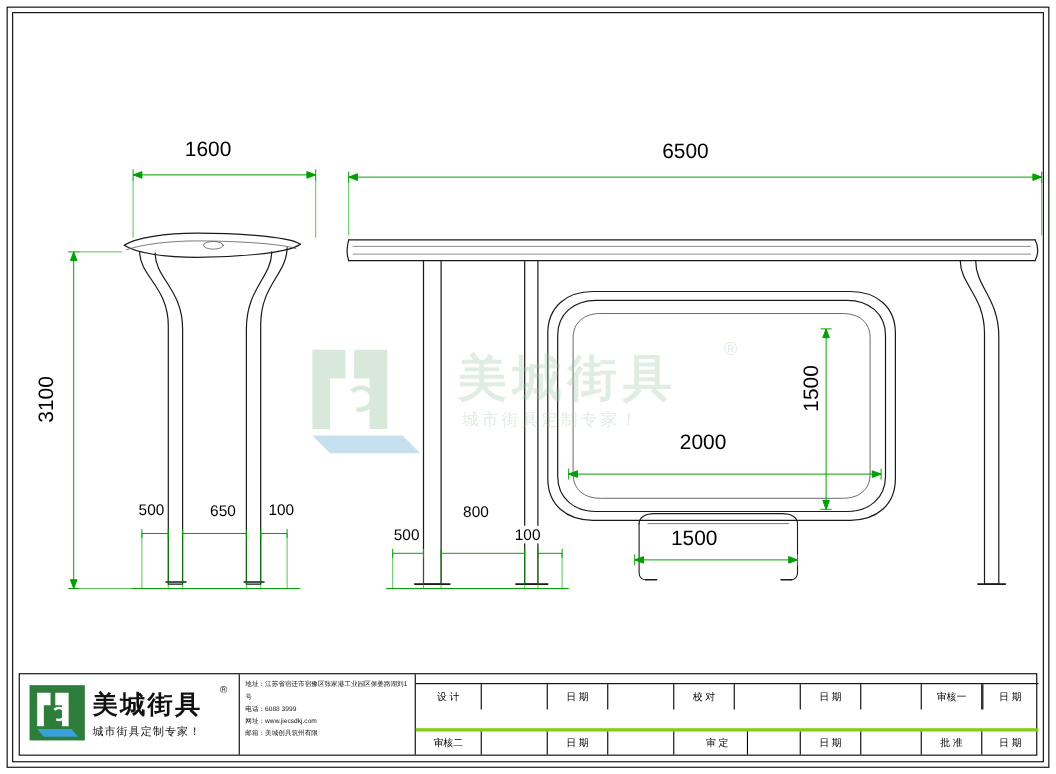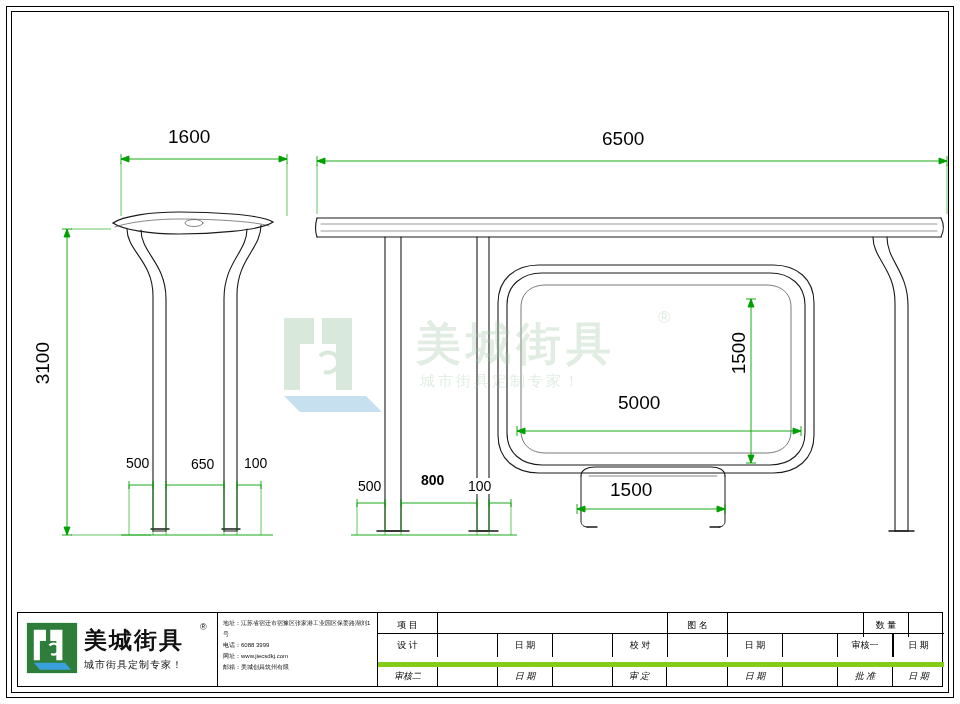--- a/index.html
+++ b/index.html
@@ -120,22 +120,22 @@
     height: 73px;
   }
   .tb-row {
     position: absolute;
     left: 0;
     width: 566px;
     height: 24.33px;
     box-sizing: border-box;
   }
   .tb-row.r1 { top: 0; }
-  .tb-row.r2 { top: 20px; border-top: 1px solid #000; }
-  .tb-row.r3 { top: 48.66px; border-top: 5px solid #84cc16; font-style: italic; }
+  .tb-row.r2 { top: 8px; border-top: 1px solid #000; }
+  .tb-row.r3 { top: 48.66px; border-top: 3px solid #84cc16; }
   .tb-cell {
     position: absolute;
     top: 0;
     height: 100%;
     box-sizing: border-box;
     font-size: 9px;
     color: #000;
     display: flex;
     align-items: center;
     justify-content: center;
@@ -355,25 +355,25 @@
 
   <div class="dim-label big" style="left:166px; top:126px;">1600</div>
   <div class="dim-label big" style="left:600px; top:128px;text-align:center;">6500</div>
   <div class="dim-label big vertical" style="left:32px; top:340px;">3100</div>
 
   <div class="dim-label" style="left:124px; top:455px;">500</div>
   <div class="dim-label" style="left:189px; top:456px;">650</div>
   <div class="dim-label" style="left:242px; top:455px;">100</div>
 
   <div class="dim-label" style="left:356px; top:478px;">500</div>
-  <div class="dim-label" style="left:419px; top:472px;font-weight:bold;">800</div>
+  <div class="dim-label" style="left:419px; top:457px;">800</div>
   <div class="dim-label" style="left:466px; top:478px;">100</div>
 
   <div class="dim-label big vertical" style="left:728px; top:330px;">1500</div>
-  <div class="dim-label big" style="left:616px; top:392px;">5000</div>
+  <div class="dim-label big" style="left:616px; top:392px;">2000</div>
   <div class="dim-label big" style="left:608px; top:479px;">1500</div>
 
   <div id="watermark">
     <svg width="140" height="120" viewBox="0 0 140 120">
       <path d="M14,18 L44,18 L44,44 L30,44 L30,90 L14,90 Z" fill="#7fb98a"></path>
       <path d="M52,18 L82,18 L82,90 L66,90 L66,44 L52,44 Z" fill="#7fb98a"></path>
       <path d="M14,96 L96,96 L112,112 L30,112 Z" fill="#4a9bd1"></path>
       <path d="M50,56 c6,-6 16,-4 18,4 c2,8 -6,14 -14,12" fill="none" stroke="#7fb98a" stroke-width="4"></path>
     </svg>
     <div class="wm-text-main">美城街具</div>
@@ -398,49 +398,41 @@
 
     <div class="tb-info-cell">
       <div>地址：江苏省宿迁市宿豫区张家港工业园区保姜路湖刘1号</div>
       <div>电话：6088 3999</div>
       <div>网址：www.jiecsdkj.com</div>
       <div>邮箱：美城创具筑州有限</div>
     </div>
 
     <div class="tb-grid">
 
-      <div class="tb-row r1">
-        <div class="tb-cell" style="left:0; width:60px;">项 目</div>
-        <div class="tb-cell blank" style="left:60px; width:230px;"></div>
-        <div class="tb-cell" style="left:290px; width:60px;">图 名</div>
-        <div class="tb-cell blank" style="left:350px; width:136px;"></div>
-        <div class="tb-cell" style="left:486px; width:45px;">数 量</div>
-        <div class="tb-cell last" style="left:531px; width:35px;"></div>
-      </div>
 
       <div class="tb-row r2">
         <div class="tb-cell" style="left:0; width:60px;">设 计</div>
         <div class="tb-cell blank" style="left:60px; width:60px;"></div>
         <div class="tb-cell" style="left:120px; width:55px;">日 期</div>
         <div class="tb-cell blank" style="left:175px; width:60px;"></div>
         <div class="tb-cell" style="left:235px; width:55px;">校 对</div>
         <div class="tb-cell blank" style="left:290px; width:60px;"></div>
         <div class="tb-cell" style="left:350px; width:55px;">日 期</div>
         <div class="tb-cell blank" style="left:405px; width:55px;"></div>
         <div class="tb-cell" style="left:460px; width:55px;">审核一</div>
         <div class="tb-cell blank" style="left:515px; width:0px;"></div>
         <div class="tb-cell last" style="left:515px; width:51px;">日 期</div>
       </div>
 
       <div class="tb-row r3">
         <div class="tb-cell" style="left:0; width:60px;">审核二</div>
         <div class="tb-cell blank" style="left:60px; width:60px;"></div>
         <div class="tb-cell" style="left:120px; width:55px;">日 期</div>
         <div class="tb-cell blank" style="left:175px; width:60px;"></div>
-        <div class="tb-cell" style="left:234px; width:55px;">审 定</div>
+        <div class="tb-cell" style="left:247px; width:55px;">审 定</div>
         <div class="tb-cell blank" style="left:290px; width:60px;"></div>
         <div class="tb-cell" style="left:350px; width:55px;">日 期</div>
         <div class="tb-cell blank" style="left:405px; width:55px;"></div>
         <div class="tb-cell" style="left:460px; width:55px;">批 准</div>
         <div class="tb-cell last" style="left:515px; width:51px;">日 期</div>
       </div>
 
     </div>
   </div>
 

